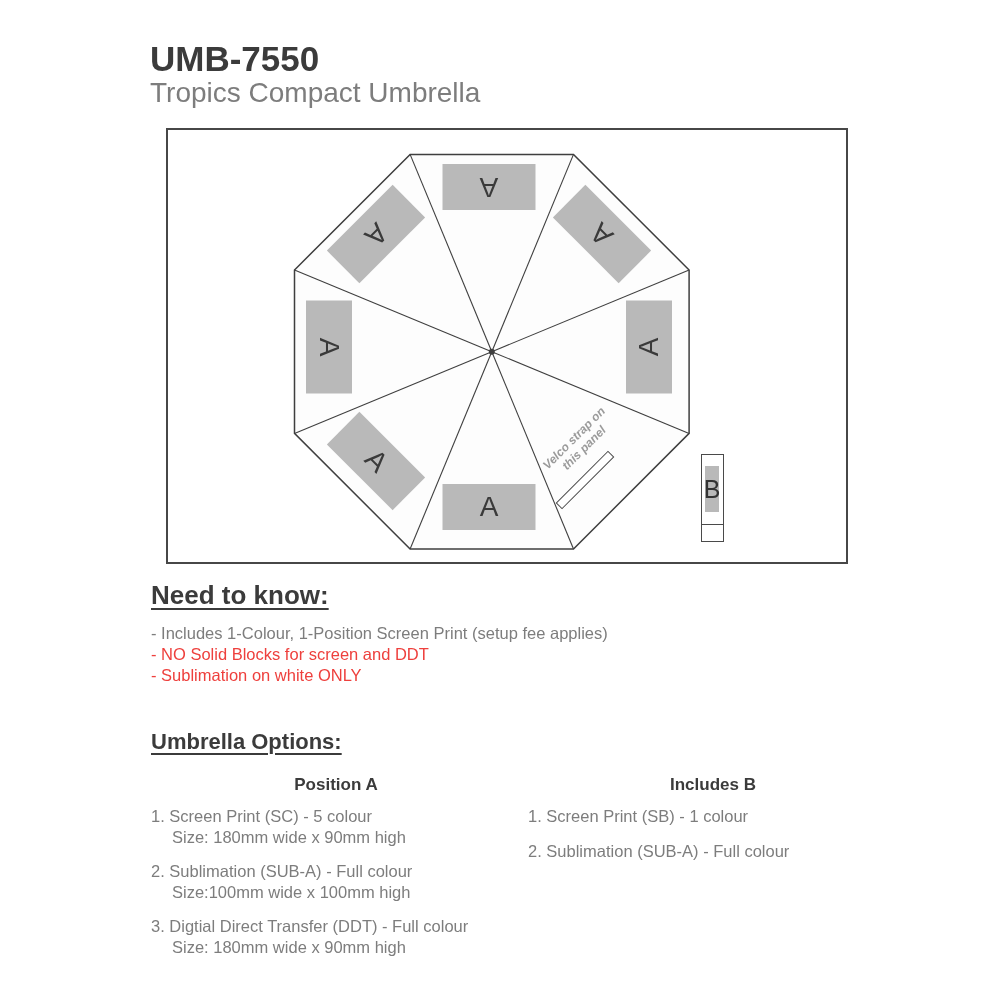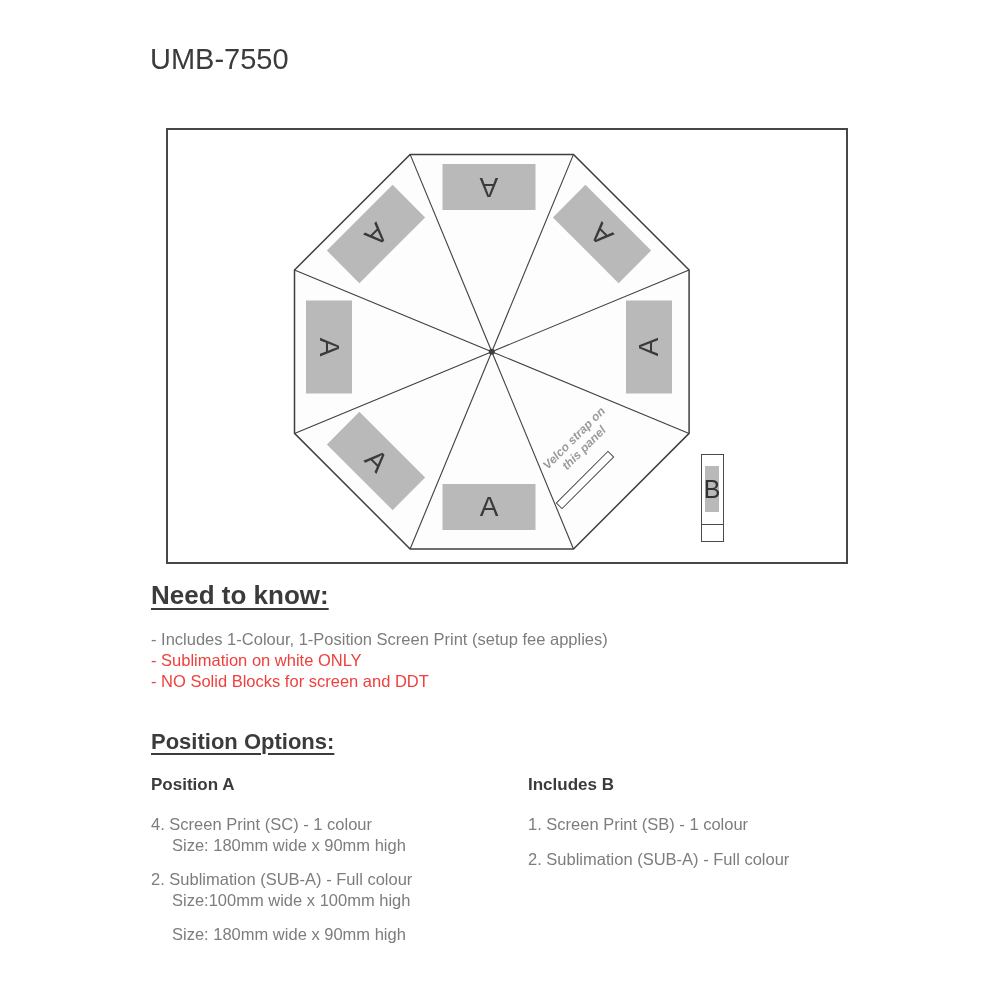--- a/index.html
+++ b/index.html
@@ -1,21 +1,21 @@
 <!DOCTYPE html>
 <html><head>
 <meta charset="utf-8">
 <style>
   * { margin:0; padding:0; box-sizing:border-box; }
   html,body { width:1000px; height:1000px; background:#ffffff;
     font-family:"Liberation Sans", sans-serif; position:relative; overflow:hidden; }
 
   
   .header { position:absolute; left:150px; top:42px; }
-  .product-code { font-size:29px; font-weight:normal; color:#3b3b3b; line-height:34px; }
+  .product-code { font-size:35px; font-weight:bold; color:#3b3b3b; line-height:34px; }
   .product-name { font-size:28px; font-weight:normal; color:#7d7d7d; line-height:32px; margin-top:1px; }
 
   
   .diagram-box { position:absolute; left:166px; top:128px; width:682px; height:436px;
     border:2px solid #474747; background:#ffffff; }
   .diagram-box svg { position:absolute; left:0; top:0; }
 
   .panel-rect { position:absolute; width:93px; height:46px; background:#b9b9b9;
     display:flex; align-items:center; justify-content:center; }
   .panel-letter { display:block; transform:rotate(180deg); font-size:28px; color:#3a3a3a;
@@ -36,42 +36,43 @@
   .b-marker-letter { font-size:25px; color:#333333; line-height:1; }
   .b-marker-tail { position:absolute; left:0; right:0; bottom:0; height:17px;
     border-top:1.5px solid #4a4a4a; }
 
   
   .need-to-know { position:absolute; left:151px; top:580px; width:640px; }
   .section-heading { font-size:26px; font-weight:bold; color:#3b3b3b;
     text-decoration:underline; text-decoration-thickness:2px; text-underline-offset:4px;
     margin-bottom:12px; display:inline-block; }
   .nk-item { font-size:16.5px; line-height:20.8px; }
-  .nk-gray { color:#7d7d7d;margin-top:6px; }
+  .nk-gray { color:#7d7d7d; }
   .nk-red  { color:#ee403d; }
 
   
   .branding { position:absolute; left:151px; top:729px; width:800px; }
   .bo-heading { font-size:22px; font-weight:bold; color:#3b3b3b;
     text-decoration:underline; text-decoration-thickness:2px; text-underline-offset:4px;
     display:inline-block; }
   .bo-columns { position:relative; margin-top:20px; }
   .bo-col { position:absolute; top:0; width:370px; }
   .bo-col-a { left:0; }
   .bo-col-b { left:377px; }
-  .bo-col-title { font-size:17px; font-weight:bold; color:#3b3b3b; margin-bottom:19px; }
+  .bo-col-title { font-size:17px; font-weight:bold; color:#3b3b3b; margin-bottom:11px;text-align:center; }
   .bo-item { margin-bottom:14px; }
   .bo-line { font-size:16.5px; line-height:20.5px; color:#7d7d7d; }
   .bo-line2 { padding-left:21px; }
 </style>
 </head>
 <body>
 
 <div class="header">
   <div class="product-code">UMB-7550</div>
+  <div class="product-name">Tropics Compact Umbrella</div>
 </div>
 
 <div class="diagram-box">
 
   <svg width="682" height="436" viewBox="0 0 682 436">
     <polygon points="242.1,24.4 405.5,24.4 521.1,140 521.1,303.4 405.5,419 242.1,419 126.5,303.4 126.5,140" fill="#fdfdfd" stroke="#3f3f3f" stroke-width="1.5"></polygon>
     <g stroke="#3f3f3f" stroke-width="1.1">
       <line x1="323.8" y1="221.7" x2="242.1" y2="24.4"></line>
       <line x1="323.8" y1="221.7" x2="405.5" y2="24.4"></line>
       <line x1="323.8" y1="221.7" x2="521.1" y2="140"></line>
@@ -116,39 +117,40 @@
     <div class="b-marker-print">
       <span class="b-marker-letter">B</span>
     </div>
     <div class="b-marker-tail"></div>
   </div>
 </div>
 
 <div class="need-to-know">
   <div class="section-heading">Need to know:</div>
   <div class="nk-item nk-gray">- Includes 1-Colour, 1-Position Screen Print (setup fee applies)</div>
+  <div class="nk-item nk-red">- NO Solid Blocks for screen and DDT</div>
   <div class="nk-item nk-red">- Sublimation on white ONLY</div>
-  <div class="nk-item nk-red">- NO Solid Blocks for screen and DDT</div>
 </div>
 
 <div class="branding">
-  <div class="bo-heading">Position Options:</div>
+  <div class="bo-heading">Umbrella Options:</div>
   <div class="bo-columns">
 
     <div class="bo-col bo-col-a">
       <div class="bo-col-title">Position A</div>
       <div class="bo-item">
-        <div class="bo-line">4. Screen Print (SC) - 1 colour</div>
+        <div class="bo-line">1. Screen Print (SC) - 5 colour</div>
         <div class="bo-line bo-line2">Size: 180mm wide x 90mm high</div>
       </div>
       <div class="bo-item">
         <div class="bo-line">2. Sublimation (SUB-A) - Full colour</div>
         <div class="bo-line bo-line2">Size:100mm wide x 100mm high</div>
       </div>
       <div class="bo-item">
+        <div class="bo-line">3. Digtial Direct Transfer (DDT) - Full colour</div>
         <div class="bo-line bo-line2">Size: 180mm wide x 90mm high</div>
       </div>
     </div>
 
     <div class="bo-col bo-col-b">
       <div class="bo-col-title">Includes B</div>
       <div class="bo-item">
         <div class="bo-line">1. Screen Print (SB) - 1 colour</div>
       </div>
       <div class="bo-item">

